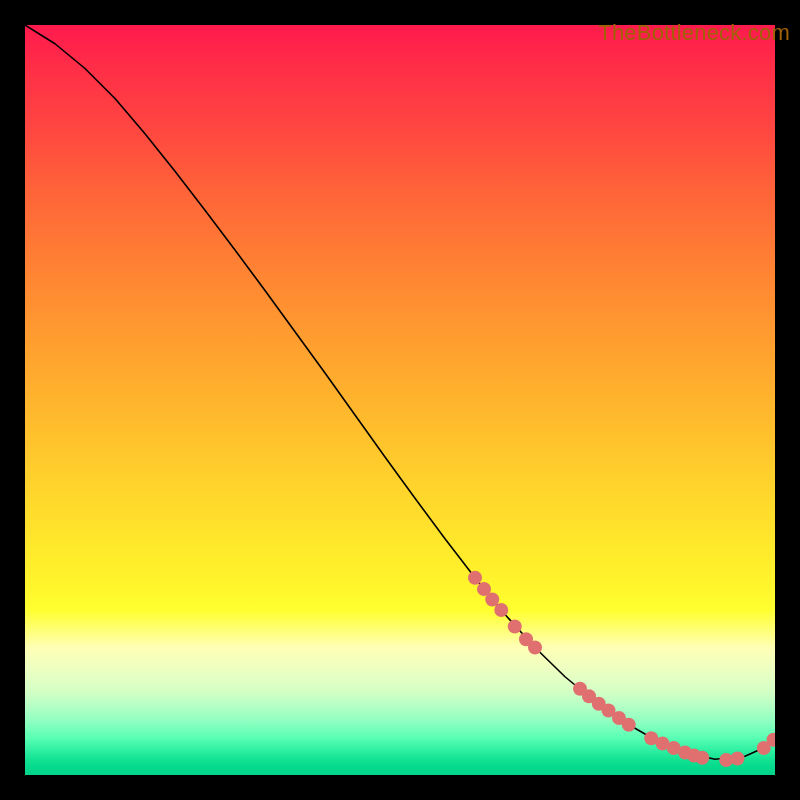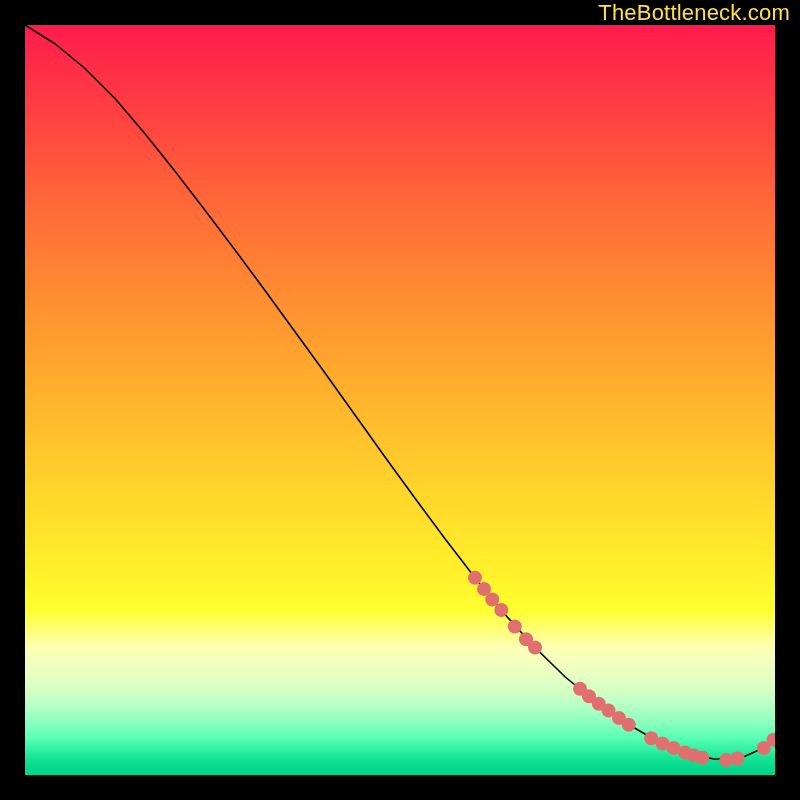--- a/index.html
+++ b/index.html
@@ -12,23 +12,23 @@
     font-family: Arial, Helvetica, sans-serif;
   }
   .frame {
     position: relative;
     width: 800px;
     height: 800px;
     background: #000;
   }
   .watermark {
     position: absolute;
-    top: 0;
+    top: 20px;
     right: 10px;
-    color: #fde047;
+    color: #a16207;
     font-size: 22px;
     font-weight: 500;
     letter-spacing: 0.2px;
     z-index: 3;
   }
   .plot {
     position: absolute;
     left: 25px;
     top: 25px;
     width: 750px;

